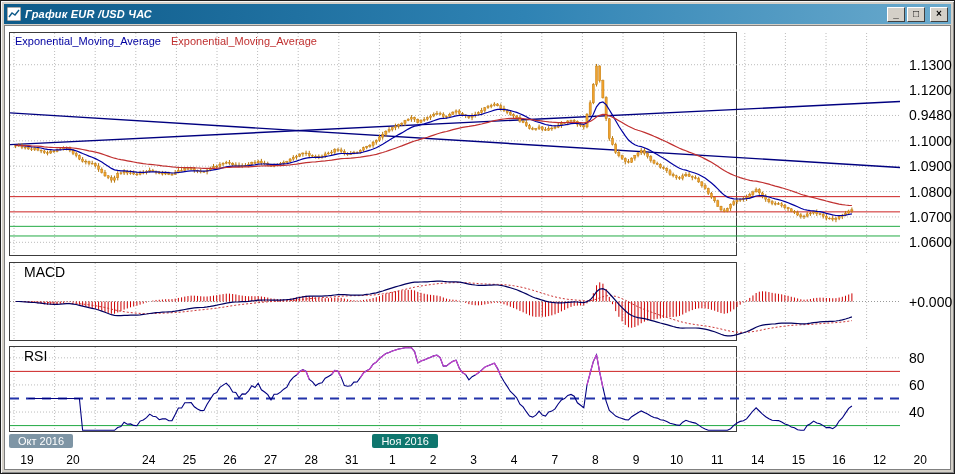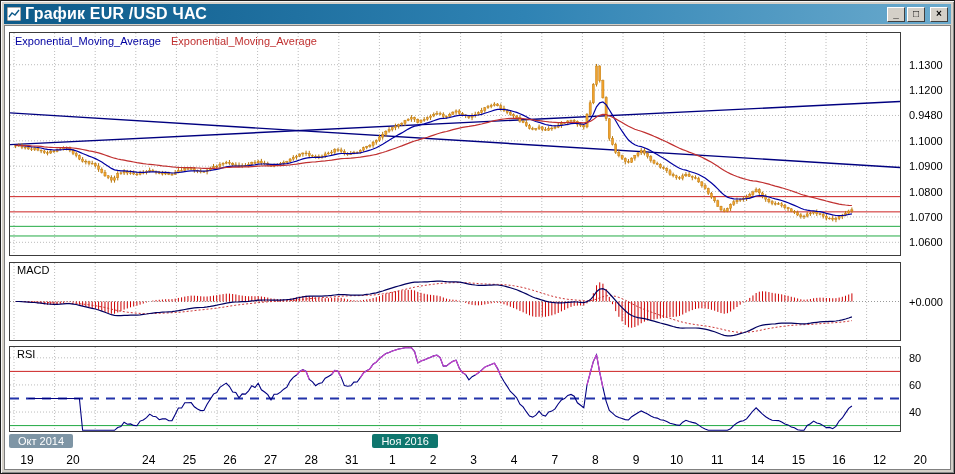--- a/index.html
+++ b/index.html
@@ -1,35 +1,35 @@
 <!DOCTYPE html>
 <html><head>
 <meta charset="utf-8">
 <style>
   *{margin:0;padding:0;box-sizing:border-box;}
   body{width:955px;height:474px;overflow:hidden;background:#fff;font-family:"Liberation Sans",sans-serif;}
   .window{width:955px;height:474px;background:#d4d0c8;border:1px solid #1d1d1d;
           box-shadow:inset 1px 1px 0 #f8f8f8, inset -1px -1px 0 #8a8a8a;padding:3px;}
   .titlebar{height:20px;display:flex;align-items:center;padding:0 3px;gap:4px;}
   .ticon{width:14px;height:14px;flex:0 0 auto;display:flex;}
-  .ttext{color:#fff;font-size:16px;font-weight:bold;flex:1;white-space:nowrap;letter-spacing:.2px;}
+  .ttext{color:#fff;font-size:11px;font-weight:bold;flex:1;white-space:nowrap;letter-spacing:.2px;font-style:italic;}
   .tbtns{display:flex;gap:2px;align-items:center;}
   .wbtn{width:18px;height:15px;background:#d4d0c8;border:1px solid;border-color:#fff #404040 #404040 #fff;
         font-size:10px;line-height:12px;font-weight:bold;color:#000;padding:0;text-align:center;
         font-family:"Liberation Sans",sans-serif;cursor:default;}
   .close{margin-left:3px;}
   .client{position:relative;margin-top:1px;height:445px;background:#fff;border:1px solid #808080;}
-  .panel{position:absolute;left:4px;width:892px;background:#fff;border:1px solid #3c3c3c;}
+  .panel{position:absolute;left:4px;width:728px;background:#fff;border:1px solid #3c3c3c;}
   #price-panel{top:6px;height:224px;}
   #macd-panel{top:236px;height:79px;}
   #rsi-panel{top:320px;height:86px;}
   .panel svg{display:block;}
   .ema-labels{position:absolute;top:2px;left:5px;font-size:11px;display:flex;gap:10px;white-space:nowrap;}
-  .plabel{position:absolute;top:1px;left:7px;font-size:11px;color:#000;}
-  .ylabels{position:absolute;left:901px;width:44px;font-size:11px;color:#000;}
+  .plabel{position:absolute;top:1px;left:14px;font-size:14px;color:#000;}
+  .ylabels{position:absolute;left:901px;width:44px;font-size:14px;color:#000;}
   #price-ylabels{top:6px;height:224px;}
   #macd-ylabels{top:236px;height:79px;}
   #rsi-ylabels{top:320px;height:86px;}
   .yl{position:absolute;left:3px;transform:translateY(-50%);white-space:nowrap;}
   #xaxis{position:absolute;left:4px;top:408px;width:939px;height:36px;font-size:12px;color:#000;}
   .xl{position:absolute;top:19px;transform:translateX(-50%);padding-left:28px;}
   .badge{position:absolute;top:0;color:#fff;font-size:11px;padding:1px 9px;border-radius:2px;white-space:nowrap;}
 </style>
 </head>
 <body>
@@ -1043,17 +1043,17 @@
         <div class="xl" style="left: 572.4px;">8</div>
         <div class="xl" style="left: 613px;">9</div>
         <div class="xl" style="left: 653.6px;">10</div>
         <div class="xl" style="left: 694.2px;">11</div>
         <div class="xl" style="left: 734.8px;">14</div>
         <div class="xl" style="left: 775.4px;">15</div>
         <div class="xl" style="left: 816px;">16</div>
         <div class="xl" style="left: 856.6px;">12</div>
         <div class="xl" style="left: 897.2px;">20</div>
         <div class="xl" style="left: 937.8px;">19</div>
-        <div class="badge" style="background: rgb(126, 149, 165); left: 0px;">Окт 2014</div>
+        <div class="badge" style="background: rgb(126, 149, 165); left: 0px;">Окт 2016</div>
         <div class="badge" style="background: #0f766e; left: 363.4px;">Ноя 2016</div>
       </div>
   </div>
 </div>
 
 </body></html>

